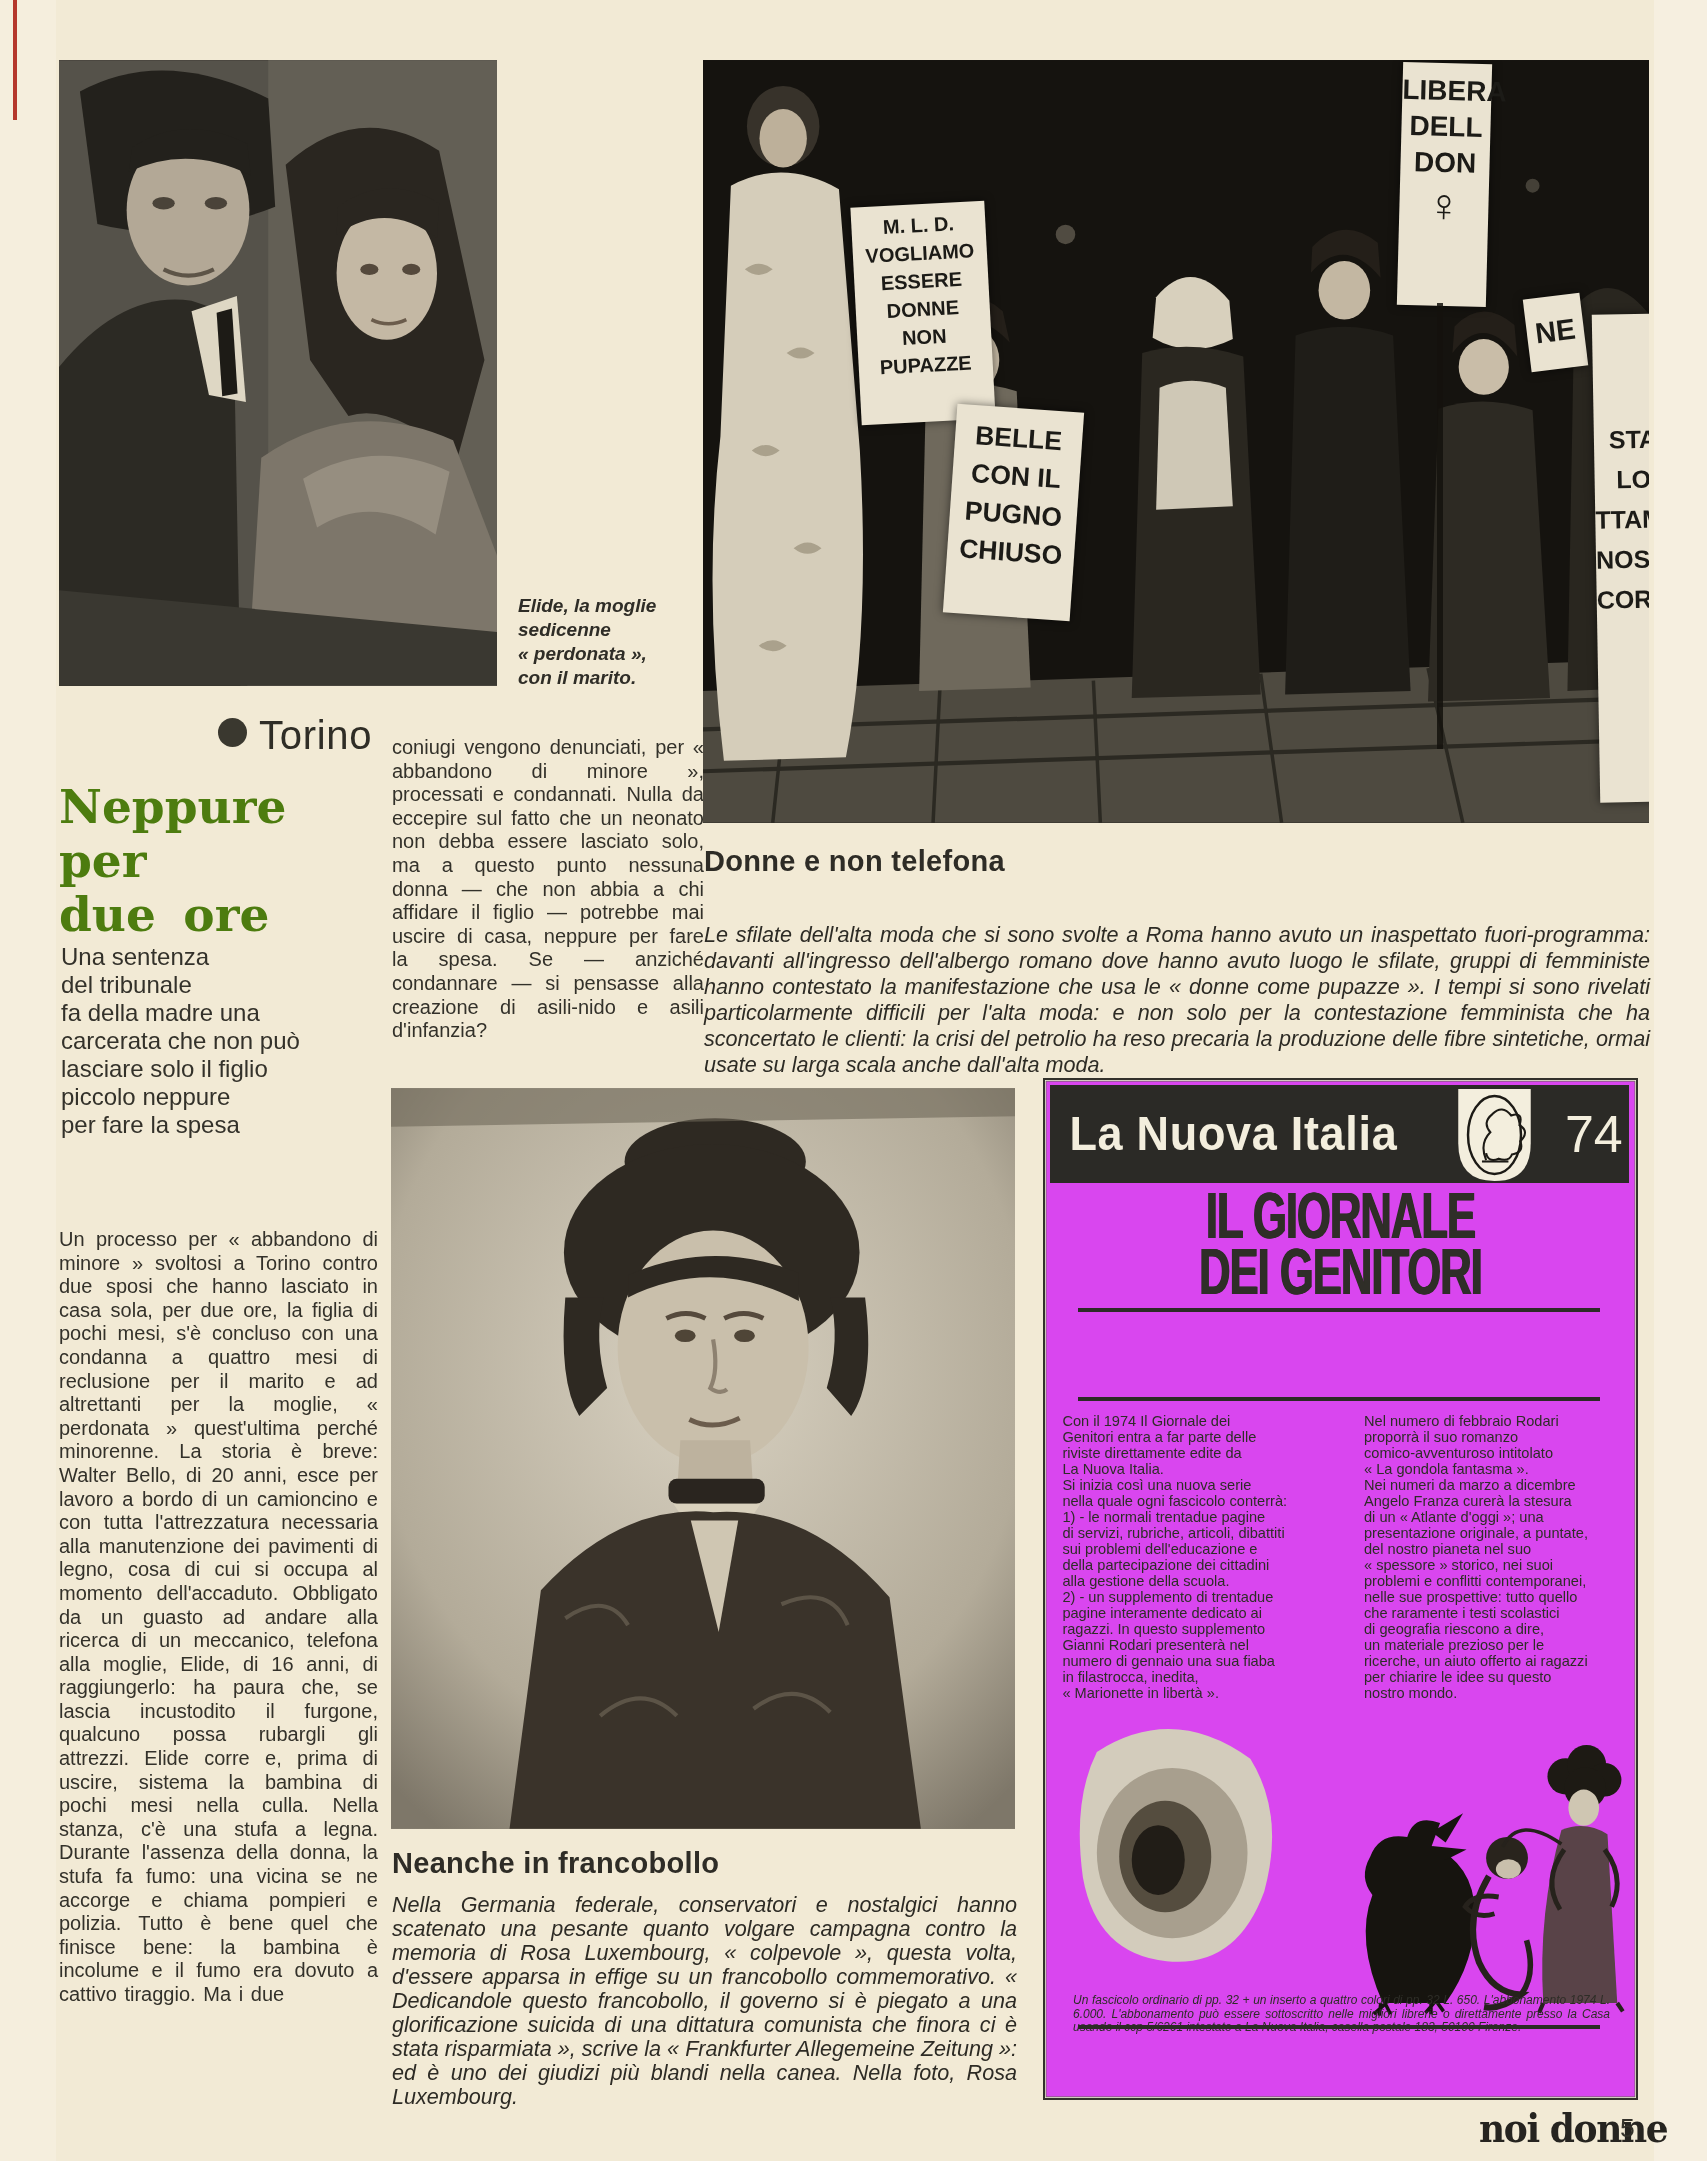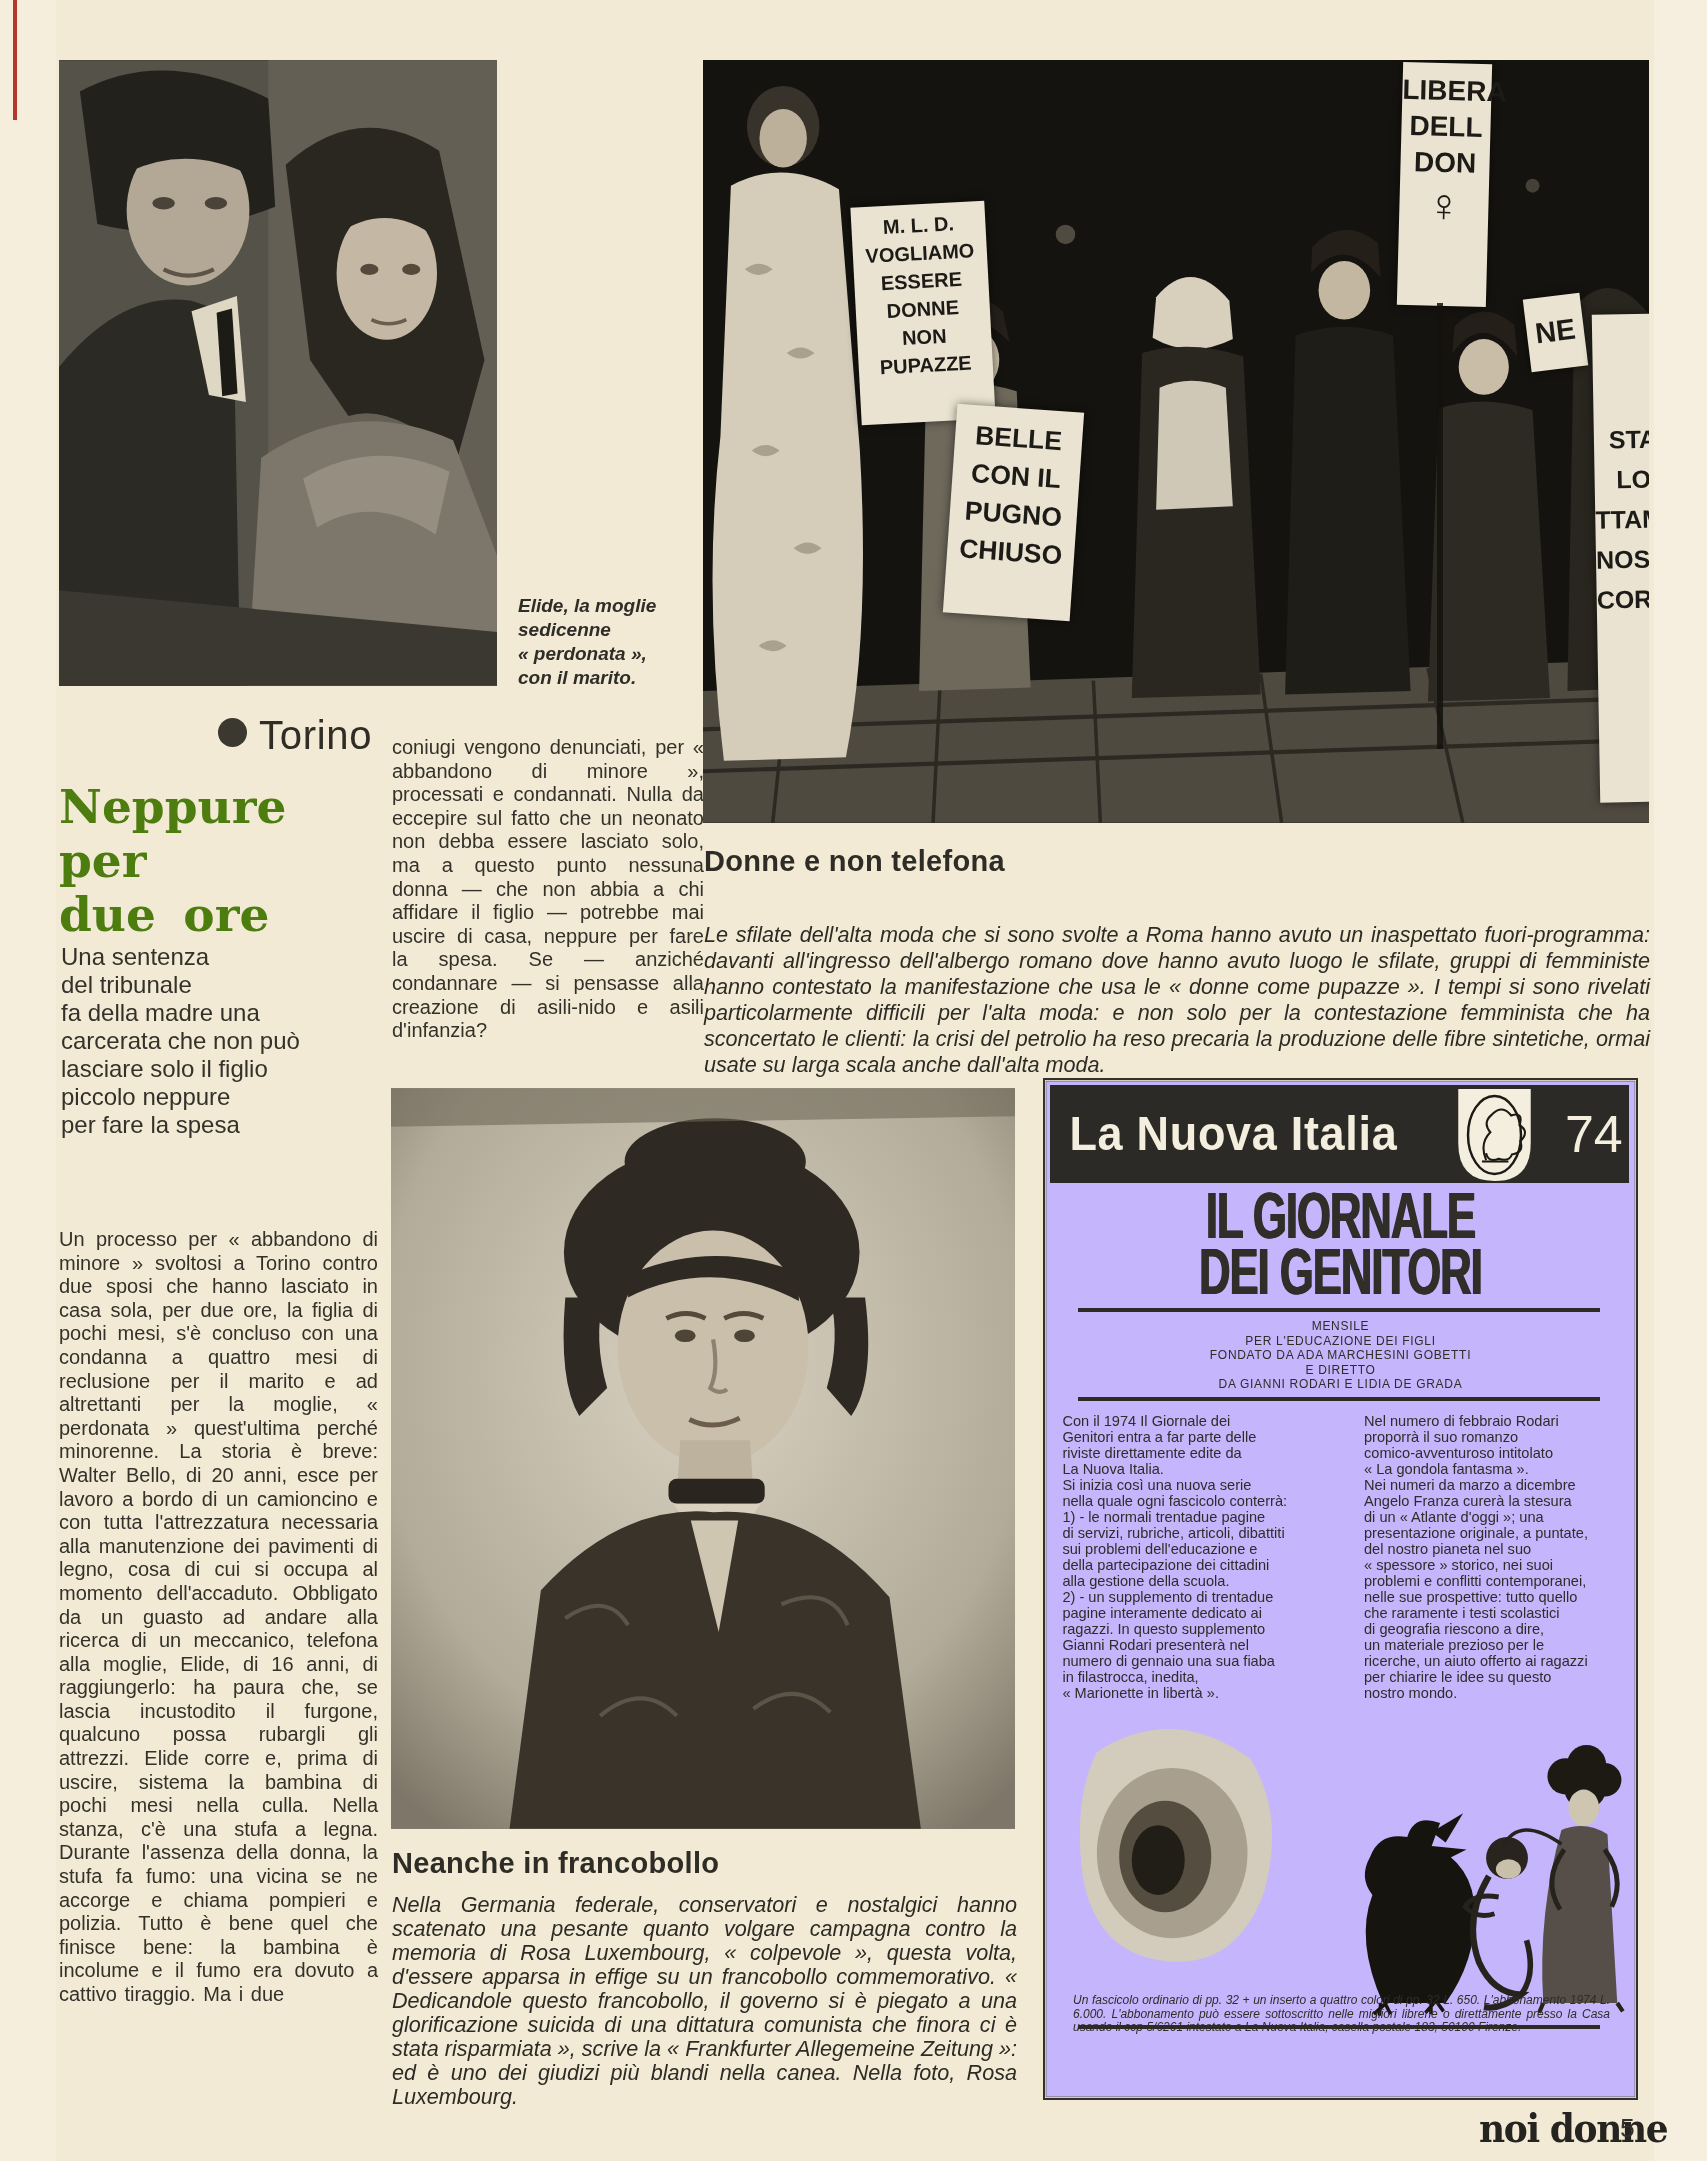--- a/index.html
+++ b/index.html
@@ -54,21 +54,21 @@
   .sign-right{left:893px;top:254px;width:78px;height:488px;font-size:25px;line-height:40px;
     transform:rotate(-1deg);padding-top:105px;box-sizing:border-box;overflow:hidden;}
 
   
   .rosa-photo{left:391px;top:1088px;width:624px;height:741px;background:#8d8678;}
   .stamp-heading{left:392px;top:1847px;}
   .stamp-body{left:392px;top:1893px;width:625px;font-size:21.6px;line-height:24px;
     font-style:italic;color:#2d2b25;}
 
   
-  .ad-box{left:1043px;top:1078px;width:591px;height:1018px;background:#c4b5fd;
+  .ad-box{left:1043px;top:1078px;width:591px;height:1018px;background:#d946ef;
     border:2.1px solid #33312b;box-shadow:inset 0 0 0 0.7px #f4eede, inset 0 0 0 1.4px #6b6759;}
   .ad-bar{position:absolute;left:4.9px;top:4.9px;width:579px;height:98px;background:#2b2a26;}
   .ad-brand{position:absolute;left:19.5px;top:21px;font-size:45px;font-weight:bold;color:#f3eedd;
     letter-spacing:0.7px;transform:scaleY(1.08);transform-origin:left top;}
   .ad-logo{position:absolute;left:408px;top:4.2px;}
   .ad-year{position:absolute;left:515px;top:19.5px;font-size:52px;font-weight:400;color:#f3eedd;}
   .ad-title{position:absolute;left:0;top:108px;width:591px;text-align:center;
     font-size:64px;line-height:56px;font-weight:bold;color:#2f2e28;letter-spacing:-1.4px;
     transform:scaleX(0.68);transform-origin:center top;
     text-shadow:1px 0 currentColor,-1px 0 currentColor;}
@@ -249,25 +249,20 @@
         <ellipse cx="52" cy="66" rx="38" ry="56" fill="none" stroke="#1c1a15" stroke-width="3.5"></ellipse>
         <path d="M40,102 q-10,-24 6,-40 q-12,-14 3,-26 q14,-14 27,2 q18,-6 12,14 q15,9 1,23 q6,16 -12,19 q-4,11 -19,6 q-15,6 -18,-8" fill="none" stroke="#1c1a15" stroke-width="3"></path>
         <path d="M34,104 h38" stroke="#1c1a15" stroke-width="3"></path>
       </svg>
     </div>
     <div class="ad-year">74</div>
   </div>
   <div class="ad-title prelines">IL GIORNALE
 DEI GENITORI</div>
   <div class="ad-rule rule1"></div>
-  <div class="ad-masthead prelines">MENSILE
-PER L'EDUCAZIONE DEI FIGLI
-FONDATO DA ADA MARCHESINI GOBETTI
-E DIRETTO
-DA GIANNI RODARI E LIDIA DE GRADA</div>
   <div class="ad-rule rule2"></div>
   <div class="ad-col ad-col-left prelines">Con il 1974 Il Giornale dei
 Genitori entra a far parte delle
 riviste direttamente edite da
 La Nuova Italia.
 Si inizia così una nuova serie
 nella quale ogni fascicolo conterrà:
 1) - le normali trentadue pagine
 di servizi, rubriche, articoli, dibattiti
 sui problemi dell'educazione e

